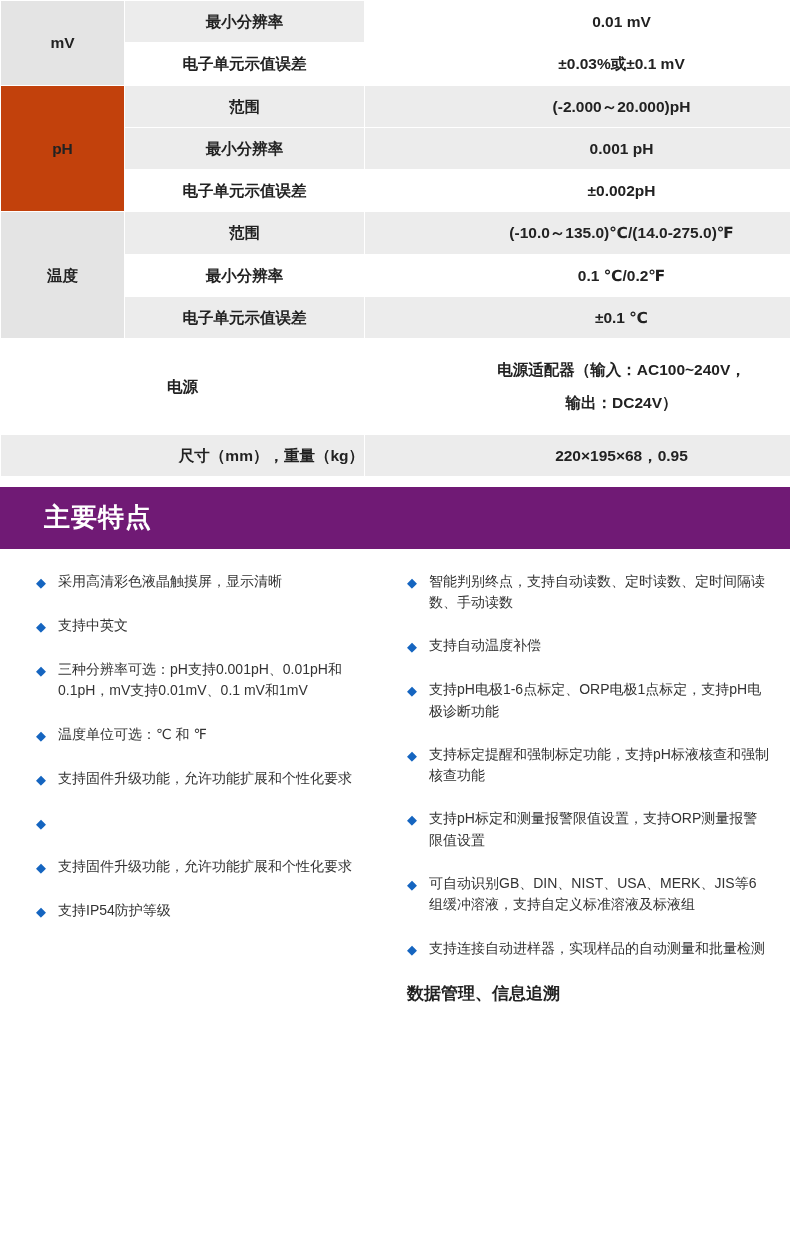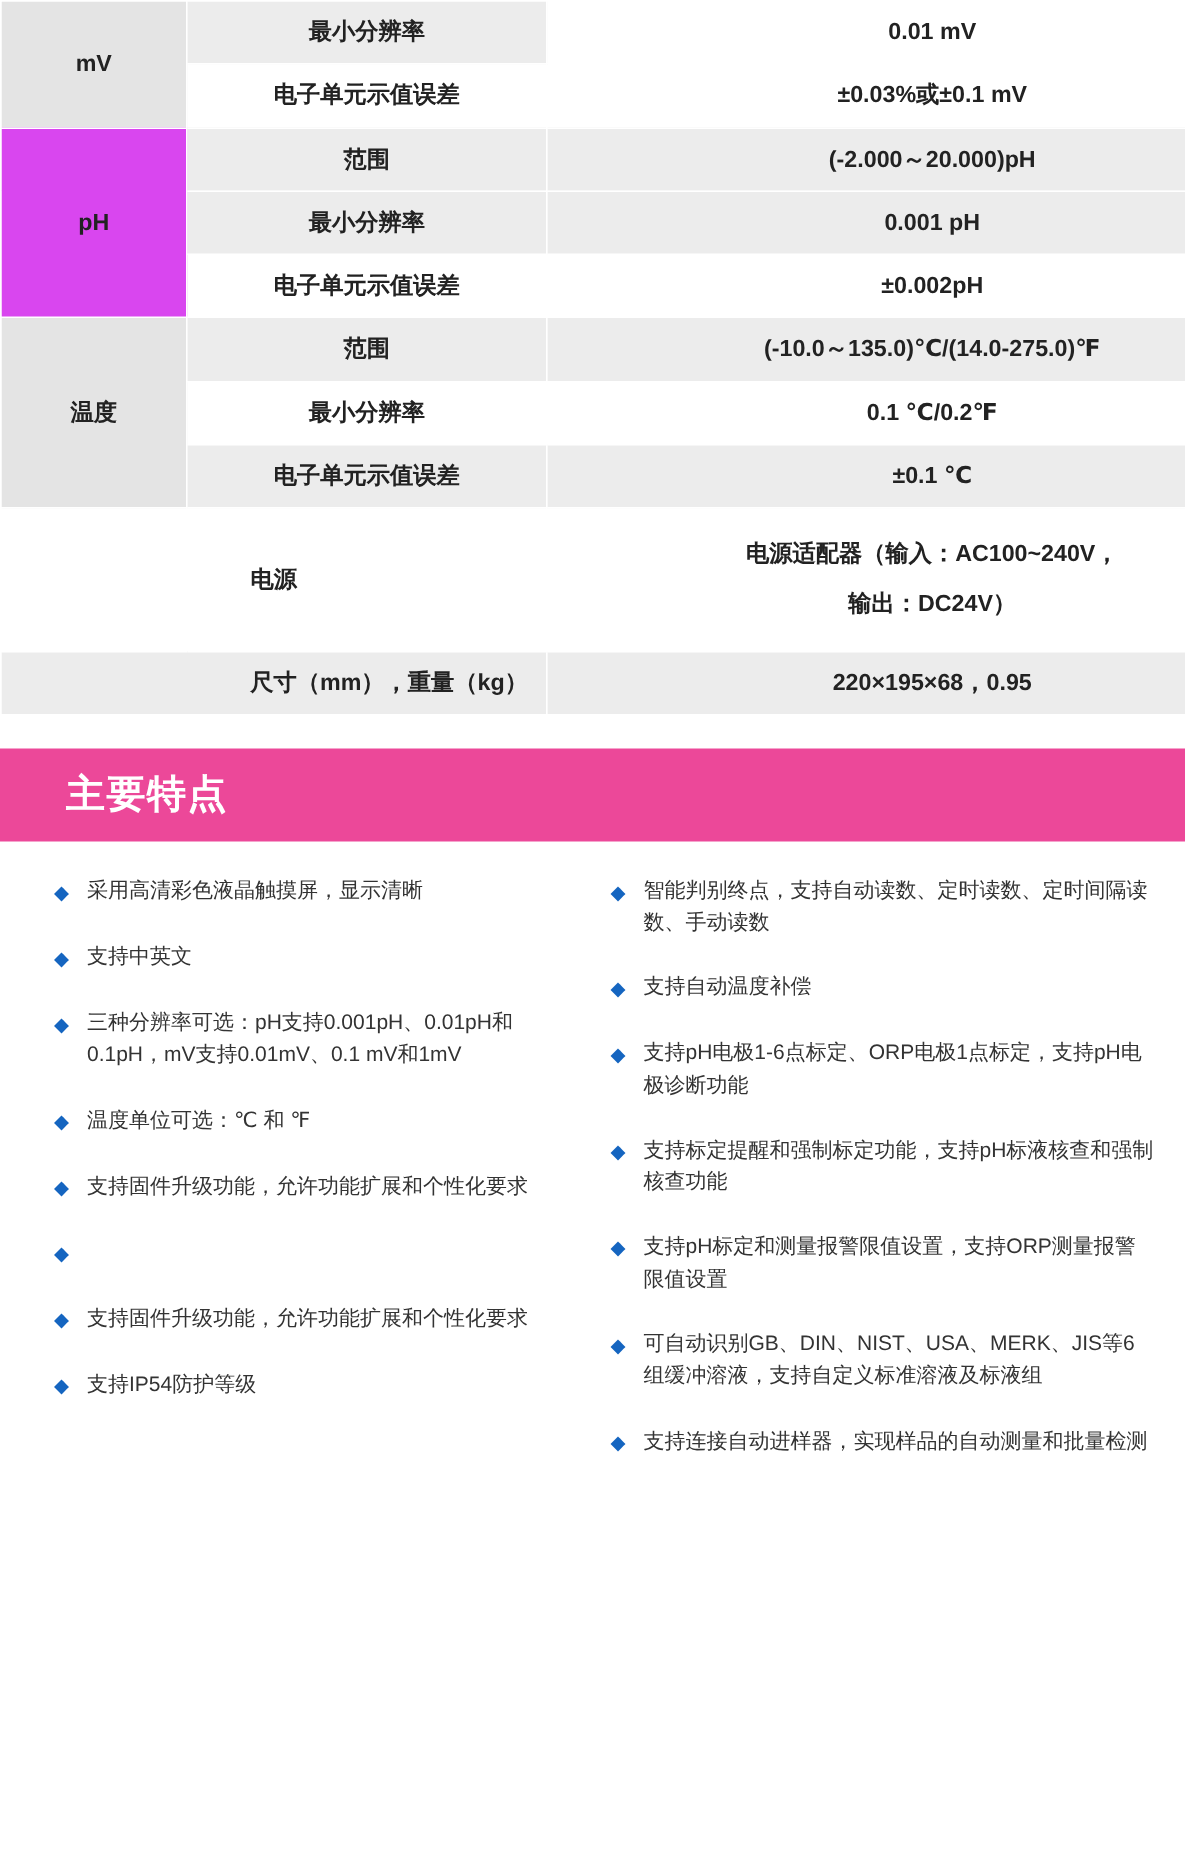--- a/index.html
+++ b/index.html
@@ -17,47 +17,47 @@
     border-collapse: collapse;
     table-layout: fixed;
   }
   table.spec td {
     border: 1px solid #ffffff;
     text-align: center;
     vertical-align: middle;
     color: #222222;
     font-size: 15.5px;
     font-weight: bold;
-    padding: 9px 12px;
+    padding: 9px 0;
     line-height: 1.5;
   }
   td.c1 { width: 124px; }
   td.c2 { width: 240px; }
   td.c3 { width: 514px; }
 
   .bg-light { background: #e4e4e4; }
   .bg-lighter { background: #ececec; }
-  .bg-dark { background: #d946ef; }
+  .bg-dark { background: #c2410c; }
   .bg-white { background: #ffffff; }
 
   td.val { font-weight: bold; }
 
   
   .powerline { display: block; margin: 10px 0; }
 
   
   .section-header {
     width: 790px;
-    background: #ec4899;
+    background: #701a75;
     color: #ffffff;
     height: 62px;
     display: flex;
     align-items: center;
     padding-left: 44px;
-    margin-top: 22px;
+    margin-top: 10px;
   }
   .section-header h2 {
     margin: 0;
     font-size: 26px;
     font-weight: bold;
     letter-spacing: 1px;
   }
 
   
   .features {
@@ -212,14 +212,15 @@
       <span class="txt">支持pH标定和测量报警限值设置，支持ORP测量报警限值设置</span>
     </div>
     <div class="feat-item">
       <span class="bullet">◆</span>
       <span class="txt">可自动识别GB、DIN、NIST、USA、MERK、JIS等6组缓冲溶液，支持自定义标准溶液及标液组</span>
     </div>
     <div class="feat-item">
       <span class="bullet">◆</span>
       <span class="txt">支持连接自动进样器，实现样品的自动测量和批量检测</span>
     </div>
+    <div class="subhead">数据管理、信息追溯</div>
   </div>
 </div>
 
 </body></html>

